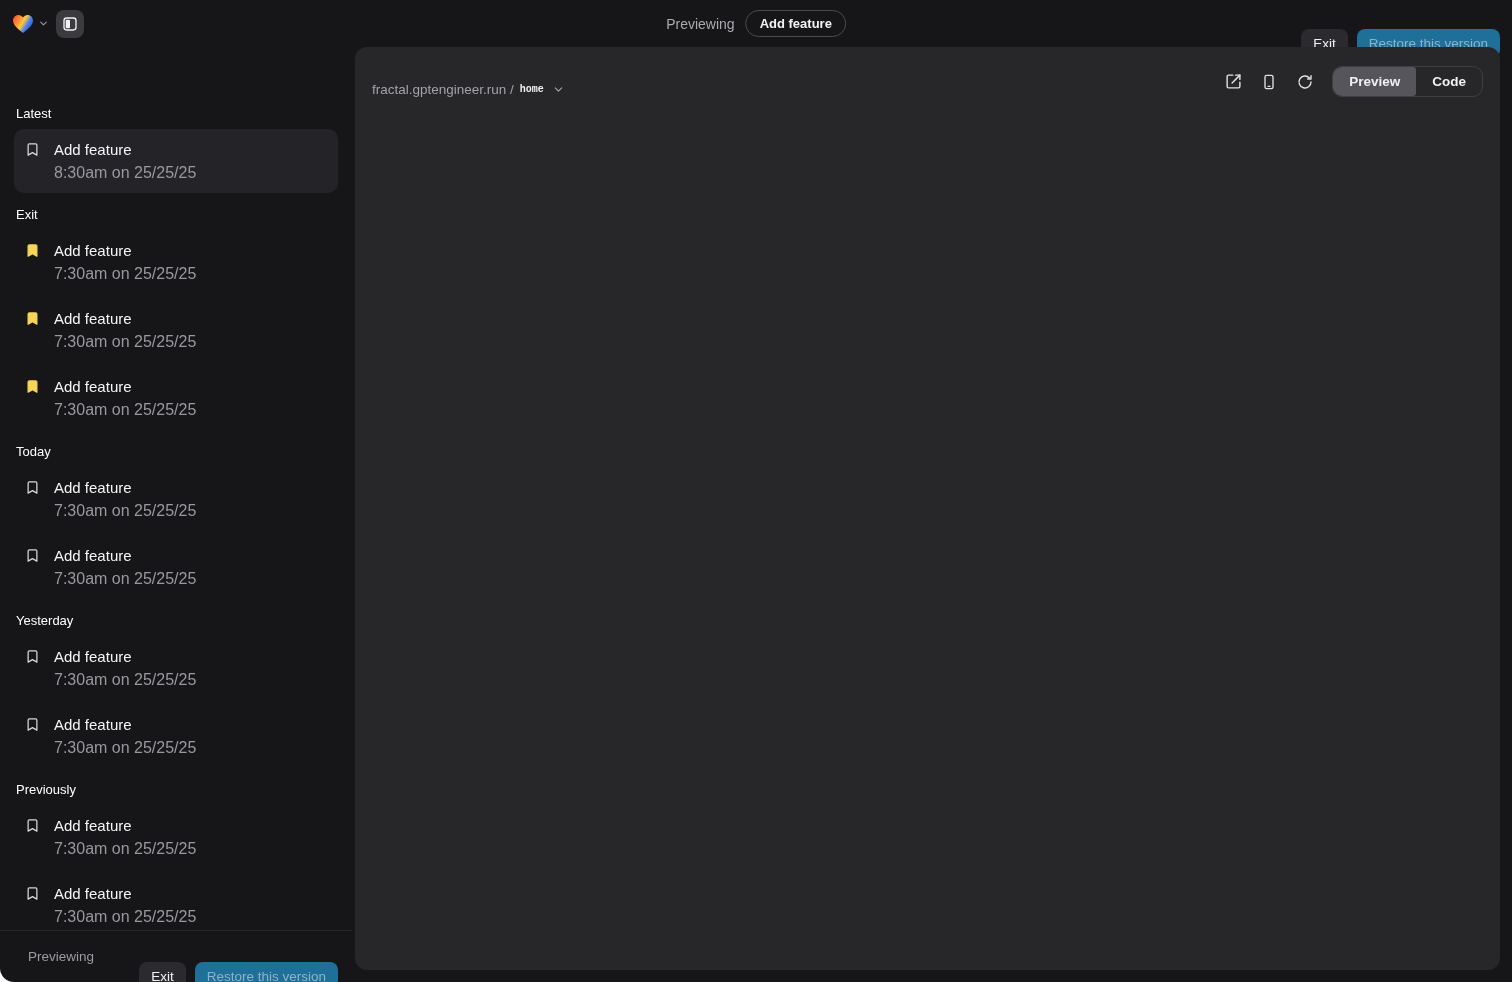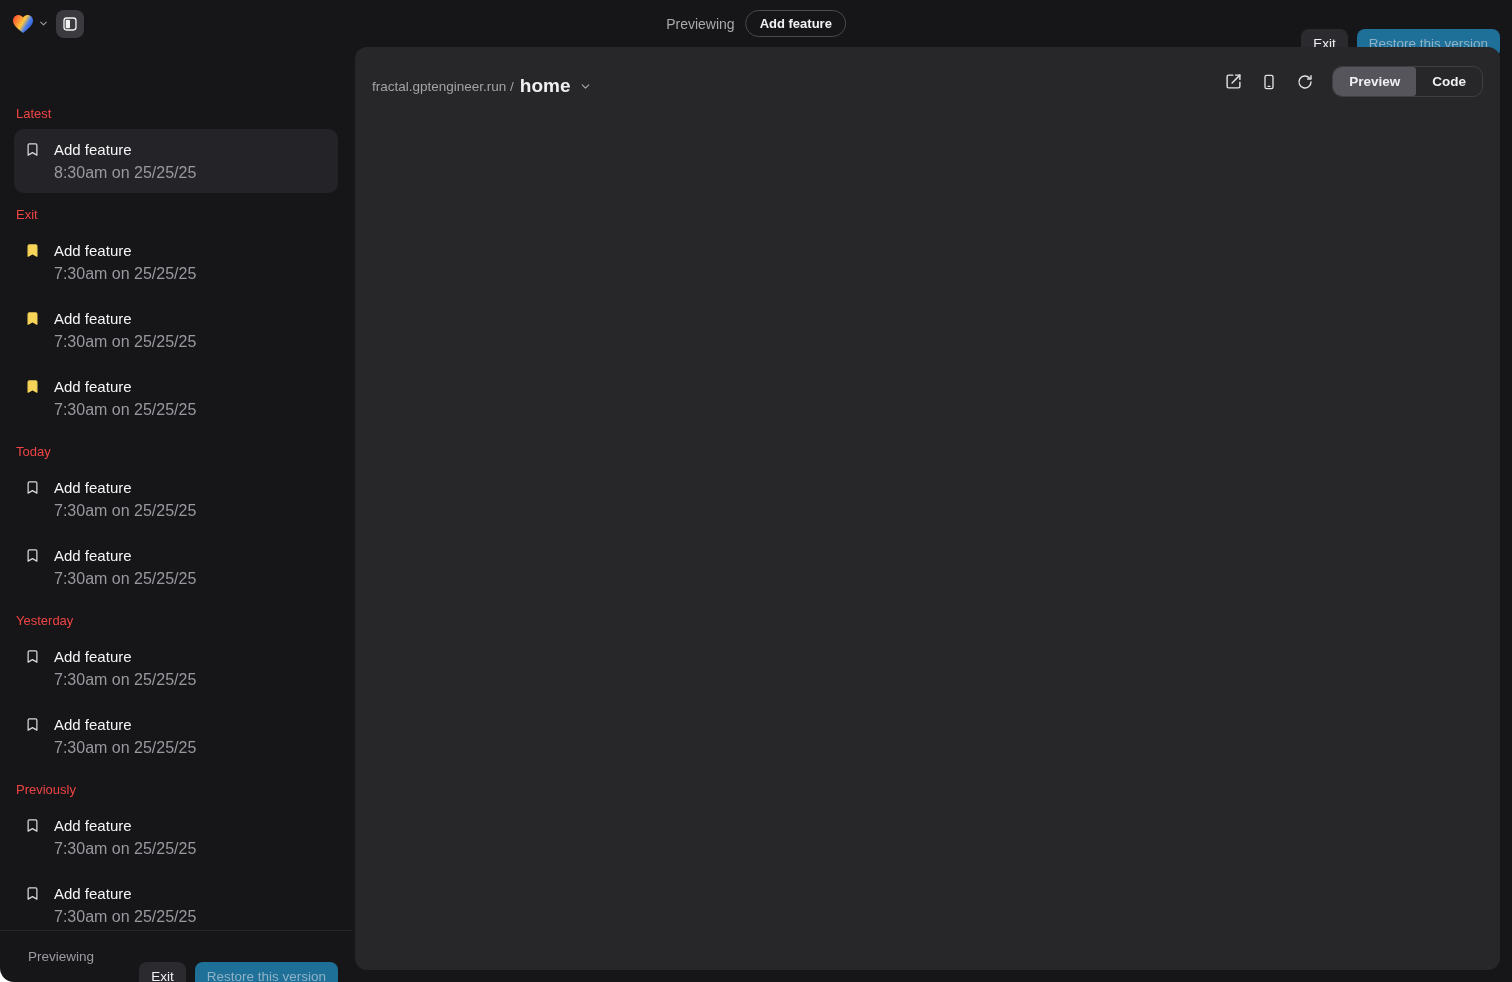--- a/index.html
+++ b/index.html
@@ -63,21 +63,21 @@
     flex: 1; border: none; background: transparent; color: #d9d9dc;
     font-family: inherit; font-size: 13.5px; border-radius: 7px; cursor: pointer;
   }
   .seg-tab.active { background: #56565c; color: #ffffff; }
 
   .history-list {
     position: absolute; top: 44px; left: 0; right: 0; bottom: 52px;
     padding: 10px 14px 0 14px; overflow: hidden;
   }
   .section-title {
-    font-size: 13px; color: #ef4444; margin: 14px 2px 8px 2px;
+    font-size: 13px; color: #ffffff; margin: 14px 2px 8px 2px;
   }
   .section-title.first { margin-top: 5px; }
   .hist-item {
     display: grid; grid-template-columns: 16px 1fr; column-gap: 13px;
     padding: 10px 11px; border-radius: 10px; cursor: pointer; align-items: start;
     margin-bottom: 4px;
   }
   .hist-item.highlighted { background: #242428; }
   .bm-ic { width: 16px; height: 16px; margin-top: 3px; display: flex; color: #d8d8db; }
   .bm-ic svg { width: 15px; height: 15px; }
@@ -95,21 +95,21 @@
   
   .preview-panel {
     position: absolute; left: 355px; top: 47px; right: 12px; bottom: 12px;
     background: #272729; border-radius: 12px;
   }
   .preview-header {
     height: 50px; display: flex; align-items: flex-end; padding: 0 17px;
   }
   .url-bar { display: flex; align-items: center; gap: 6px; cursor: pointer; background: none; border: none; font-family: inherit; }
   .url-prefix { color: #a2a2a8; font-size: 13.5px; }
-  .url-page { color: #f0f0f2; font-size: 19px; font-weight: 600; }
+  .url-page { color: #f0f0f2; font-size: 10px; font-weight: 600; font-family: Liberation Mono, monospace; }
   .url-chevron { color: #a2a2a8; display: flex; margin-left: 2px; }
   .header-actions { margin-left: auto; display: flex; align-items: center; }
   .icon-btn {
     background: none; border: none; color: #e3e3e6; cursor: pointer;
     width: 26px; height: 26px; display: flex; align-items: center; justify-content: center;
     margin-left: 10px;
   }
   .seg-view {
     display: flex; border: 1px solid #3e3e44; border-radius: 10px; margin-left: 14px;
     overflow: hidden; height: 31px;

